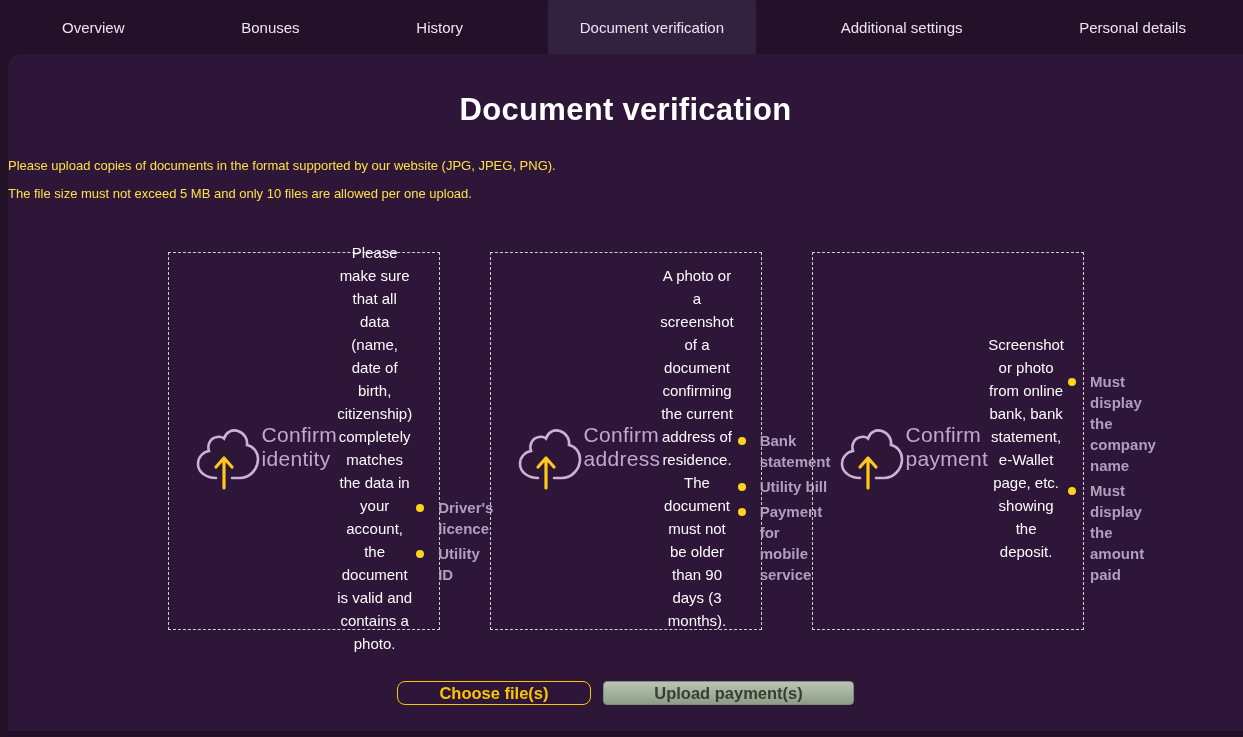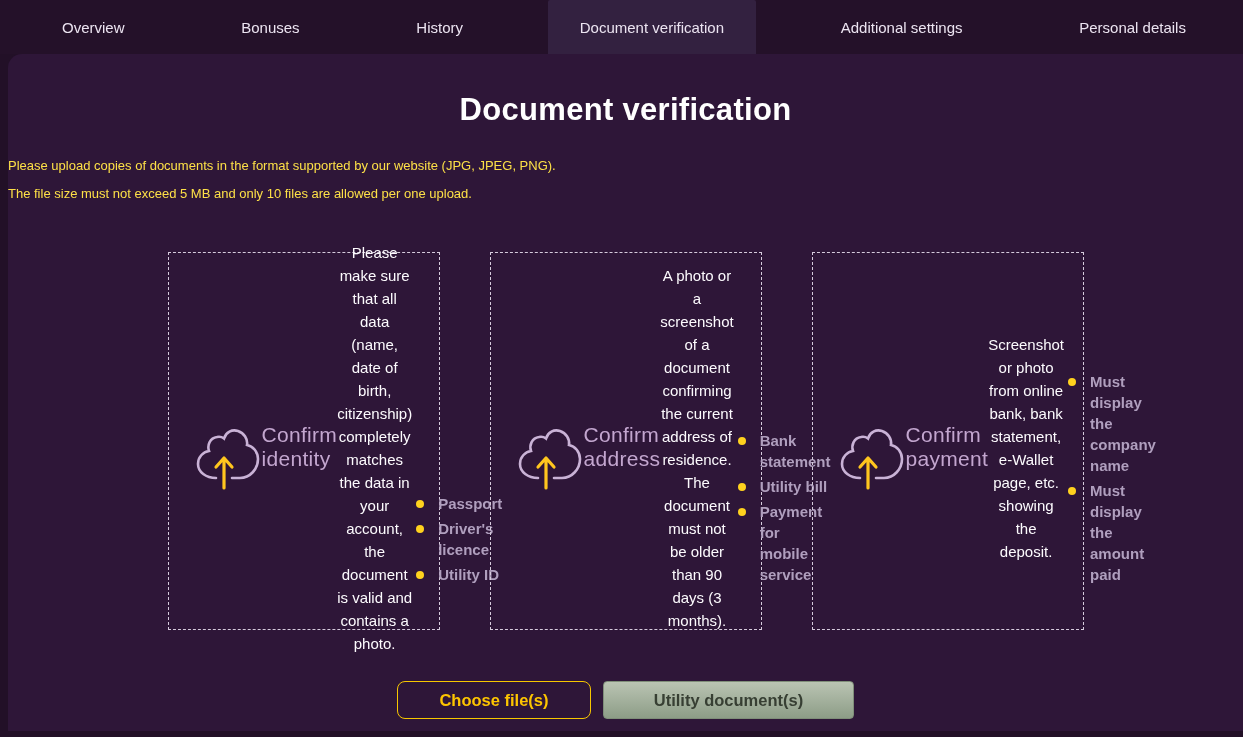--- a/index.html
+++ b/index.html
@@ -117,21 +117,21 @@
   }
 
   
   .actions {
     margin-top: 51px;
     display: flex;
     justify-content: center;
     gap: 12px;
   }
   .btn {
-    height: 38px;
+    height: 24px;
     font-family: inherit;
     font-size: 16.5px;
     font-weight: 700;
     cursor: pointer;
   }
   .btn-choose {
     min-width: 194px;
     padding: 0 36px;
     background: transparent;
     border: 1px solid #f7c600;
@@ -175,24 +175,20 @@
         <svg width="76" height="66" viewBox="0 0 76 66" fill="none">
           <path d="M30 52 C20 52 12 46 12 38 C12 31 17 26 23 25 C21 19 24 12 31 11 C33 10.5 36 11 38 12.5 C40 6 46 3 52 5 C58 7 62 13 61 19 C67 20 72 26 72 33 C72 43 64 52 54 52 L46 52" stroke="#c9b2d6" stroke-width="2.6" stroke-linecap="round"></path>
           <path d="M38 62 L38 33 M30 41 L38 32 L46 41" stroke="#ffc61e" stroke-width="3.2" stroke-linecap="round" stroke-linejoin="round"></path>
         </svg>
       </span>
       <h2 class="card-title">Confirm identity</h2>
       <p class="card-desc">Please make sure that all data (name, date of birth, citizenship) completely matches the data in your account, the document is valid and contains a photo.</p>
       <ul class="card-list">
         <li>
           <span class="dot"></span>
-          <span class="item-text">Passport</span>
-        </li>
-        <li>
-          <span class="dot"></span>
           <span class="item-text">Driver's licence</span>
         </li>
         <li>
           <span class="dot"></span>
           <span class="item-text">Utility ID</span>
         </li>
       </ul>
     </section>
 
     <section class="card">
@@ -238,16 +234,16 @@
           <span class="dot"></span>
           <span class="item-text">Must display the amount paid</span>
         </li>
       </ul>
     </section>
 
   </div>
 
   <div class="actions">
     <button class="btn btn-choose">Choose file(s)</button>
-    <button class="btn btn-upload">Utility document(s)</button>
+    <button class="btn btn-upload">Upload payment(s)</button>
   </div>
 
 </main>
 
 </body></html>

